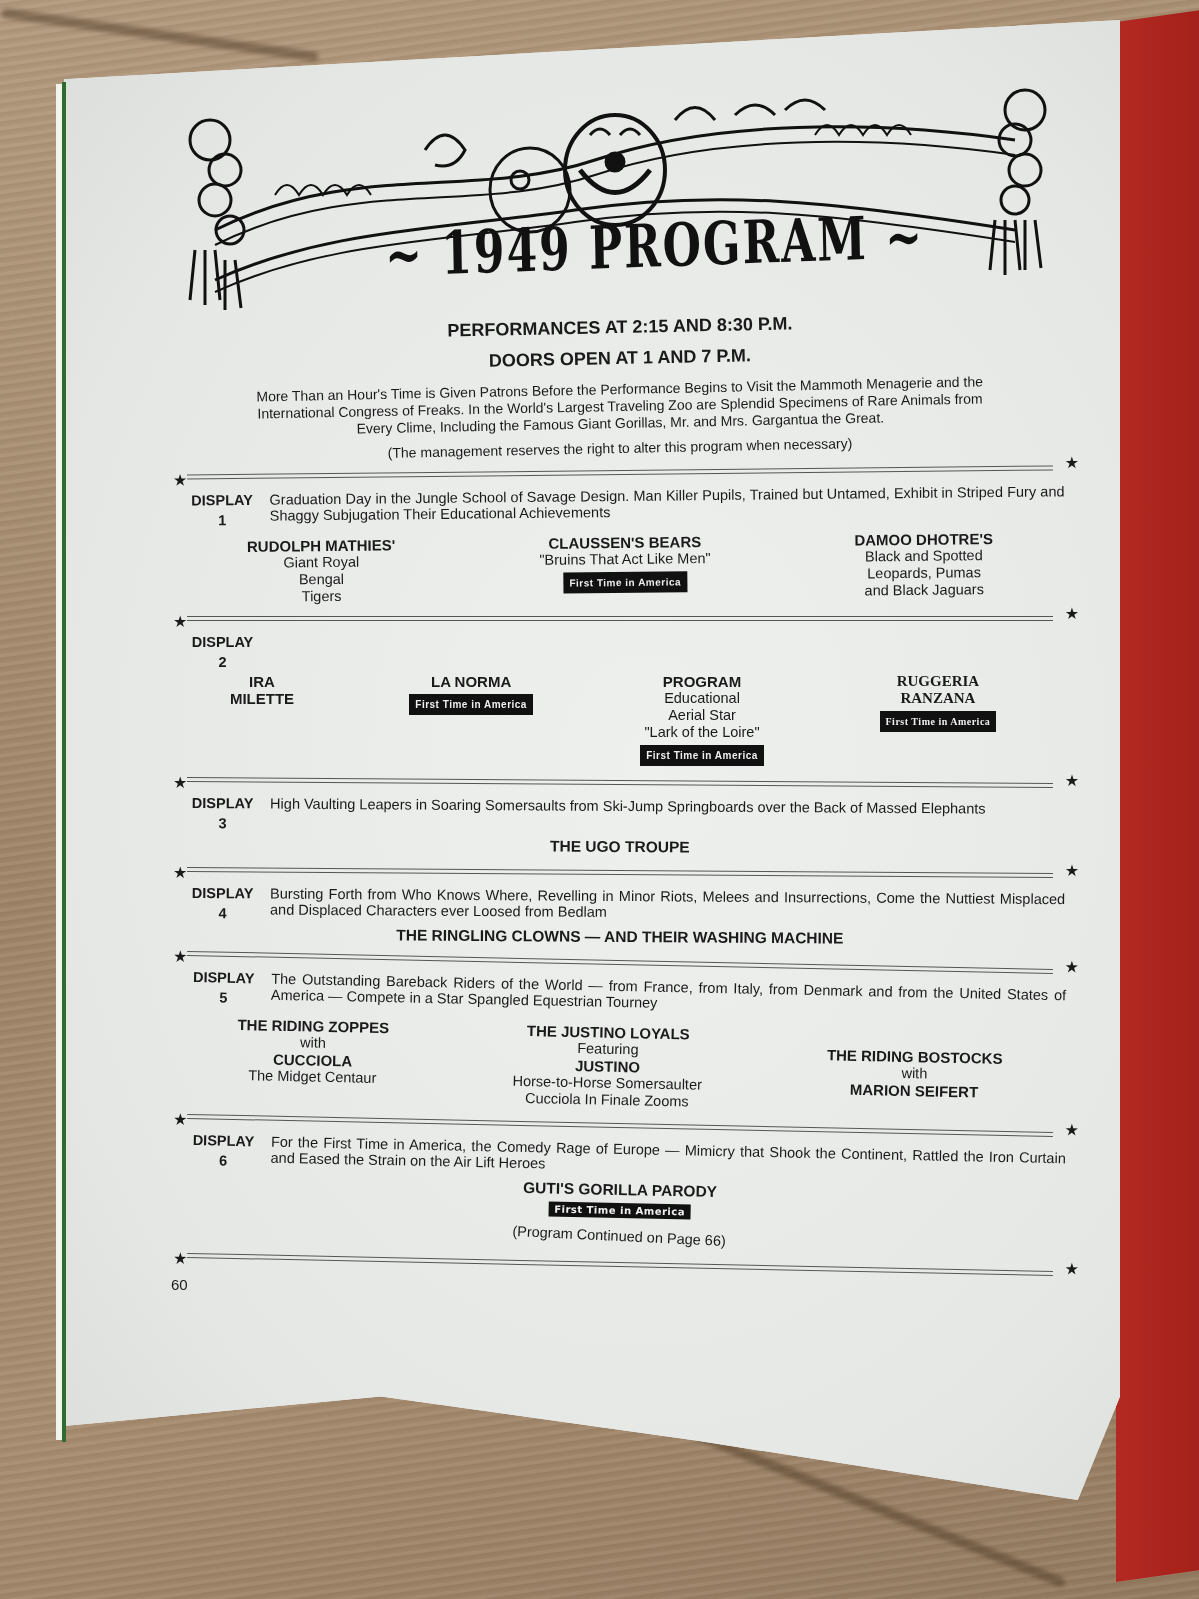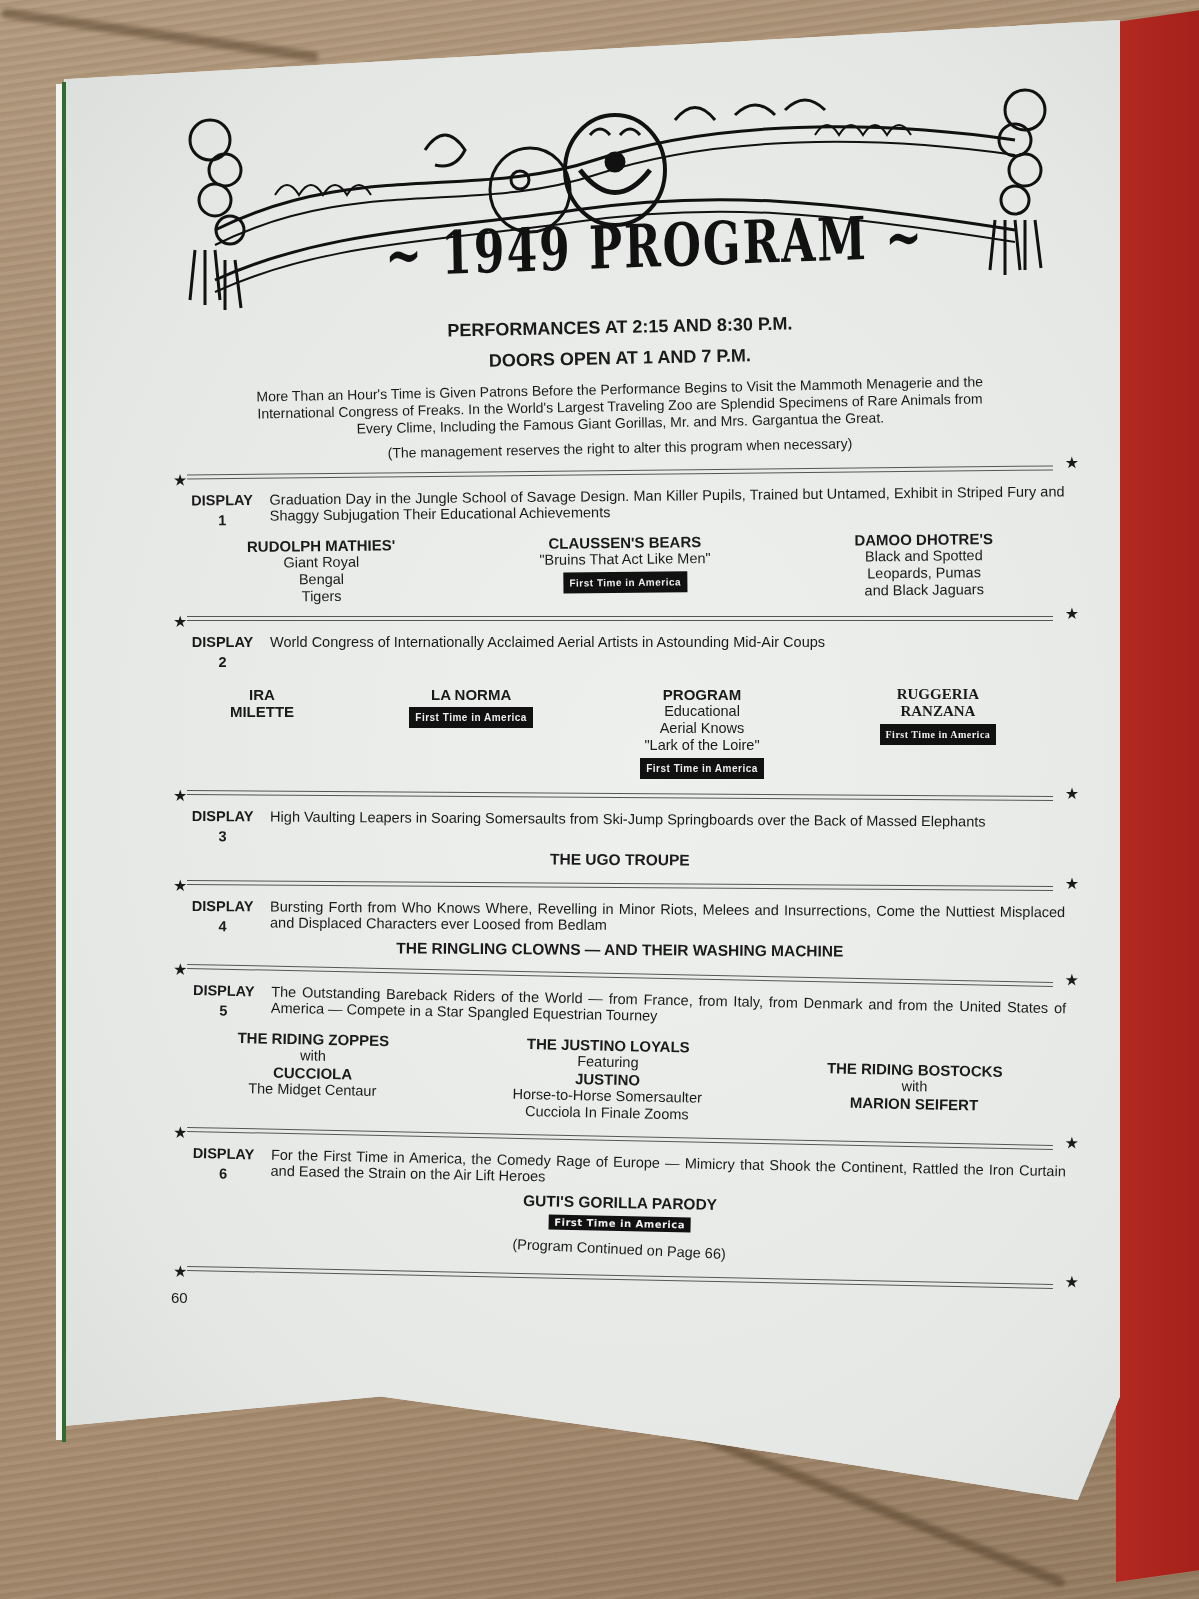--- a/index.html
+++ b/index.html
@@ -158,28 +158,27 @@
   </div>
 
   <div class="divider">
       <span class="star l">★</span>
       <div class="line"></div>
       <span class="star r">★</span>
     </div>
   <div class="display-block">
     <div class="display">
       <div class="label"><span>DISPLAY</span><span class="num">2</span></div>
-      <div class="desc">World Congress of Internationally Acclaimed Aerial Artists in Astounding Mid-Air Coups</div>
-    </div>
-    <div class="acts" style="margin-top:16px;">
+    </div>
+    <div class="acts" style="margin-top:3px;">
       <div style="width:80px;">
           <div class="act-name">IRA MILETTE</div>
         </div>
       <div style="width:150px;"><div class="act-name">LA NORMA</div><div class="badge">First Time in America</div></div>
-      <div><div class="act-name">PROGRAM</div><div>Educational</div><div>Aerial Knows</div><div>"Lark of the Loire"</div><div class="badge">First Time in America</div></div>
+      <div><div class="act-name">PROGRAM</div><div>Educational</div><div>Aerial Star</div><div>"Lark of the Loire"</div><div class="badge">First Time in America</div></div>
       <div style="width:160px;font-family:Liberation Serif, serif;"><div class="act-name">RUGGERIA RANZANA</div><div class="badge">First Time in America</div></div>
     </div>
   </div>
 
   <div class="divider tilt2">
       <span class="star l">★</span>
       <div class="line"></div>
       <span class="star r">★</span>
     </div>
   <div class="display-block tilt2">

